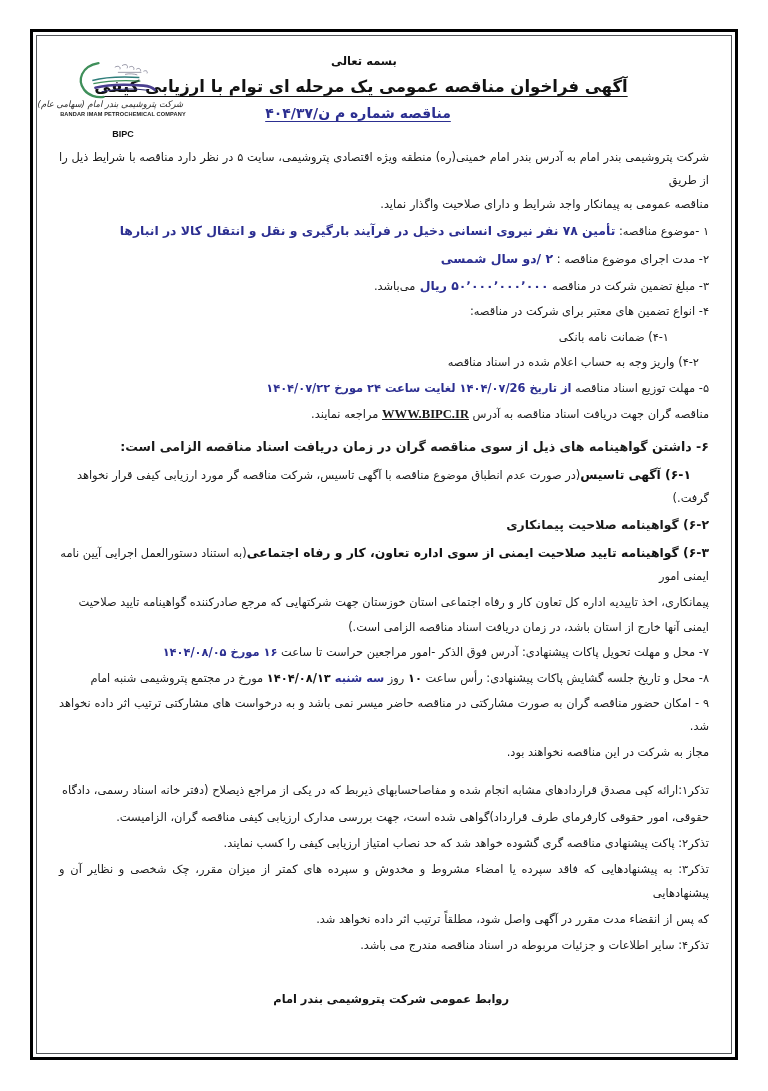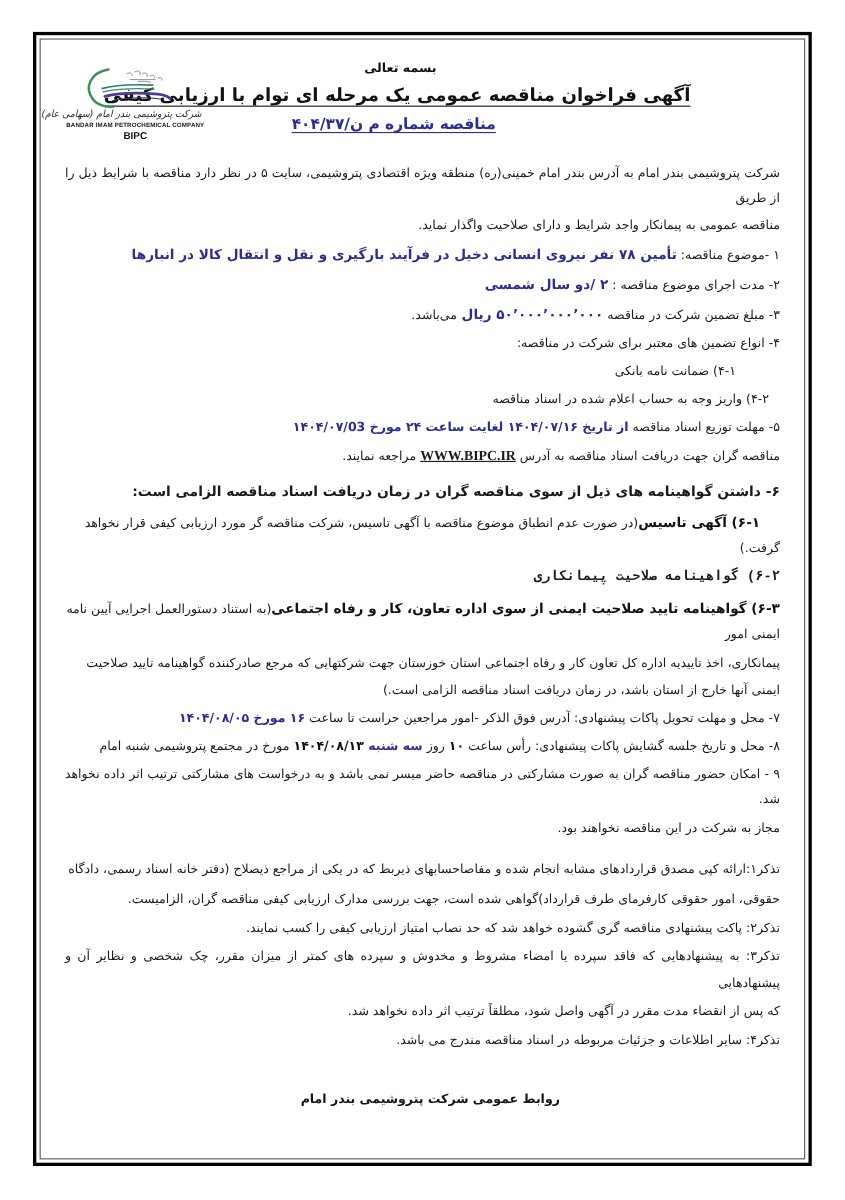--- a/index.html
+++ b/index.html
@@ -81,21 +81,21 @@
     letter-spacing: .15px;
     margin-top: 3px;
     font-family: "Liberation Sans", sans-serif;
     white-space: nowrap;
     direction: ltr;
   }
   .logo-abbr {
     font-size: 9px;
     font-weight: bold;
     color: #111111;
-    margin-top: 1px;
+    margin-top: 12px;
     font-family: "Liberation Sans", sans-serif;
     direction: ltr;
     text-align: center;
   }
 
   .besme {
     text-align: center;
     font-size: 11.5px;
     font-weight: bold;
     color: #111111;
@@ -215,34 +215,34 @@
         <span>۳- مبلغ تضمین شرکت در مناقصه </span><span class="bold-blue-lg">۵۰٬۰۰۰٬۰۰۰٬۰۰۰ ریال </span><span>می‌باشد.</span>
       </p>
 
       <p class="para num" style="text-align:center;">۴- انواع تضمین های معتبر برای شرکت در مناقصه:</p>
 
       <p class="para num" style="text-align:center;padding-right:40px;">۴-۱) ضمانت نامه بانکی</p>
 
       <p class="para num" style="text-align:center;padding-right:10px;">۴-۲) واریز وجه به حساب اعلام شده در اسناد مناقصه</p>
 
       <p class="para num" style="text-align:center;">
-        <span>۵- مهلت توزیع اسناد مناقصه </span><span class="blue-b">از تاریخ ۱۴۰۴/۰۷/۱۶ لغایت ساعت ۲۴ مورخ ۱۴۰۴/۰۷/03</span>
+        <span>۵- مهلت توزیع اسناد مناقصه </span><span class="blue-b">از تاریخ ۱۴۰۴/۰۷/26 لغایت ساعت ۲۴ مورخ ۱۴۰۴/۰۷/۲۲</span>
       </p>
 
       <p class="para num" style="text-align:center;">
         <span>مناقصه گران جهت دریافت اسناد مناقصه به آدرس </span><a class="link" href="#">WWW.BIPC.IR</a><span> مراجعه نمایند.</span>
       </p>
 
       <p class="para num bold" style="text-align:center;font-size:12.6px;margin-top:6px;">۶- داشتن گواهینامه های ذیل از سوی مناقصه گران در زمان دریافت اسناد مناقصه الزامی است:</p>
 
       <p class="para num" style="text-align:center;">
         <span class="bold" style="font-size:12.4px;">۶-۱) آگهی تاسیس</span><span>(در صورت عدم انطباق موضوع مناقصه با آگهی تاسیس، شرکت مناقصه گر مورد ارزیابی کیفی قرار نخواهد گرفت.)</span>
       </p>
 
-      <p class="para num bold" style="text-align:center;font-size:12.4px;font-family:Liberation Mono, monospace;">۶-۲) گواهینامه صلاحیت پیمانکاری</p>
+      <p class="para num bold" style="text-align:center;font-size:12.4px;">۶-۲) گواهینامه صلاحیت پیمانکاری</p>
 
       <p class="para num" style="text-align:right;">
         <span class="bold" style="font-size:12.4px;">۶-۳) گواهینامه تایید صلاحیت ایمنی از سوی اداره تعاون، کار و رفاه اجتماعی</span><span>(به استناد دستورالعمل اجرایی آیین نامه ایمنی امور</span>
       </p>
 
       <p class="para num justified">پیمانکاری، اخذ تاییدیه اداره کل تعاون کار و رفاه اجتماعی استان خوزستان جهت شرکتهایی که مرجع صادرکننده گواهینامه تایید صلاحیت</p>
 
       <p class="para num" style="text-align:center;">ایمنی آنها خارج از استان باشد، در زمان دریافت اسناد مناقصه الزامی است.)</p>
 
       <p class="para num" style="text-align:center;">

